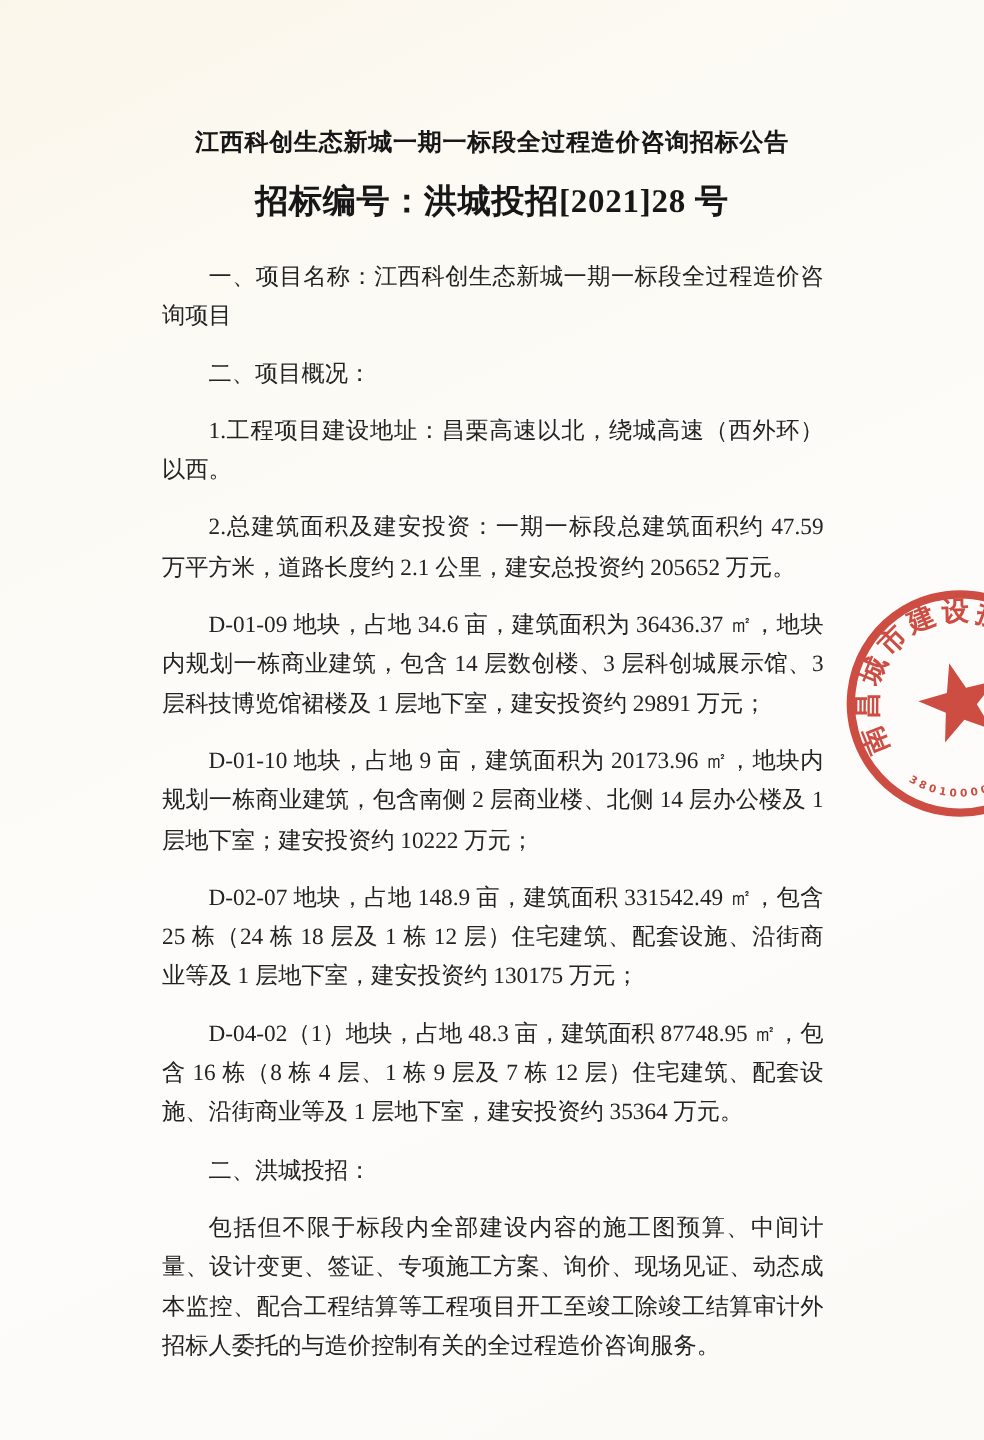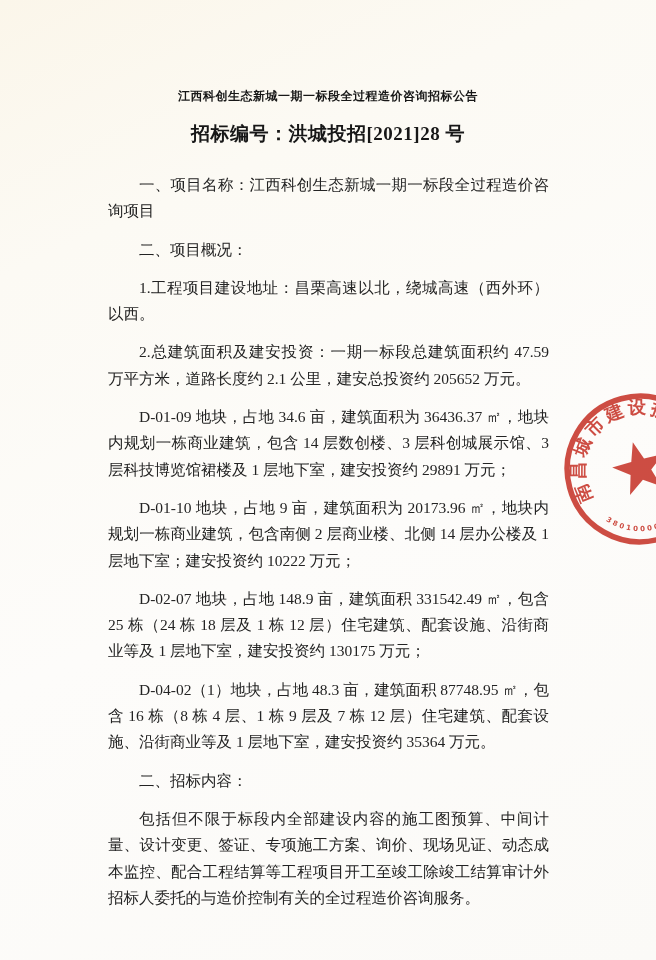--- a/index.html
+++ b/index.html
@@ -9,27 +9,27 @@
     background:#e8e6e0;
   }
   .page{
     position:relative;width:656px;height:960px;overflow:hidden;
     background:linear-gradient(155deg,#fbf6ea 0%,#fcfaf4 22%,#fdfcfa 55%,#fbfaf7 100%);
     color:#1e1e1e;
   }
   .doc-title{
     margin:84px 40px 0 40px;
     text-align:center;
-    font-size:12px;font-weight:bold;color:#171717;
+    font-size:16px;font-weight:bold;color:#171717;
     letter-spacing:0.5px;line-height:24px;
   }
   .doc-subtitle{
     margin:14px 40px 0 40px;
     text-align:center;
-    font-size:19px;font-weight:bold;color:#171717;
+    font-size:22px;font-weight:bold;color:#171717;
     letter-spacing:0.5px;line-height:24px;
   }
   .doc-body{
     margin:26px 95px 0 96px;
     font-size:15.5px;line-height:26.3px;color:#232323;
     text-align:justify;
   }
   .doc-body p{
     margin:12px;padding:0;text-indent:2em;
   }
@@ -50,21 +50,21 @@
 
   <div class="doc-body">
     <p>一、项目名称：江西科创生态新城一期一标段全过程造价咨询项目</p>
     <p>二、项目概况：</p>
     <p>1.工程项目建设地址：昌栗高速以北，绕城高速（西外环）以西。</p>
     <p>2.总建筑面积及建安投资：一期一标段总建筑面积约 47.59 万平方米，道路长度约 2.1 公里，建安总投资约 205652 万元。</p>
     <p>D-01-09 地块，占地 34.6 亩，建筑面积为 36436.37 ㎡，地块内规划一栋商业建筑，包含 14 层数创楼、3 层科创城展示馆、3 层科技博览馆裙楼及 1 层地下室，建安投资约 29891 万元；</p>
     <p>D-01-10 地块，占地 9 亩，建筑面积为 20173.96 ㎡，地块内规划一栋商业建筑，包含南侧 2 层商业楼、北侧 14 层办公楼及 1 层地下室；建安投资约 10222 万元；</p>
     <p>D-02-07 地块，占地 148.9 亩，建筑面积 331542.49 ㎡，包含 25 栋（24 栋 18 层及 1 栋 12 层）住宅建筑、配套设施、沿街商业等及 1 层地下室，建安投资约 130175 万元；</p>
     <p>D-04-02（1）地块，占地 48.3 亩，建筑面积 87748.95 ㎡，包含 16 栋（8 栋 4 层、1 栋 9 层及 7 栋 12 层）住宅建筑、配套设施、沿街商业等及 1 层地下室，建安投资约 35364 万元。</p>
-    <p>二、招标内容：</p>
+    <p>二、洪城投招：</p>
     <p>包括但不限于标段内全部建设内容的施工图预算、中间计量、设计变更、签证、专项施工方案、询价、现场见证、动态成本监控、配合工程结算等工程项目开工至竣工除竣工结算审计外招标人委托的与造价控制有关的全过程造价咨询服务。</p>
   </div>
 
   <svg class="seal" viewBox="0 0 200 200" xmlns="http://www.w3.org/2000/svg">
     <g transform="rotate(-15 100 100)" fill="#c9352a" stroke="none">
       <circle cx="100" cy="100" r="68" fill="none" stroke="#c9352a" stroke-width="5.2"></circle>
       <polygon points="100,74 106.17,91.51 124.73,91.97 109.99,103.24 115.28,121.03 100,110.5 84.72,121.03 90.01,103.24 75.27,91.97 93.83,91.51"></polygon>
       <defs>
         <path id="sealTopArc" d="M 51.14 117.78 A 52 52 0 1 1 148.86 117.78" fill="none"></path>
         <path id="sealBottomArc" d="M 52.49 133.27 A 58 58 0 0 0 147.51 133.27" fill="none"></path>

